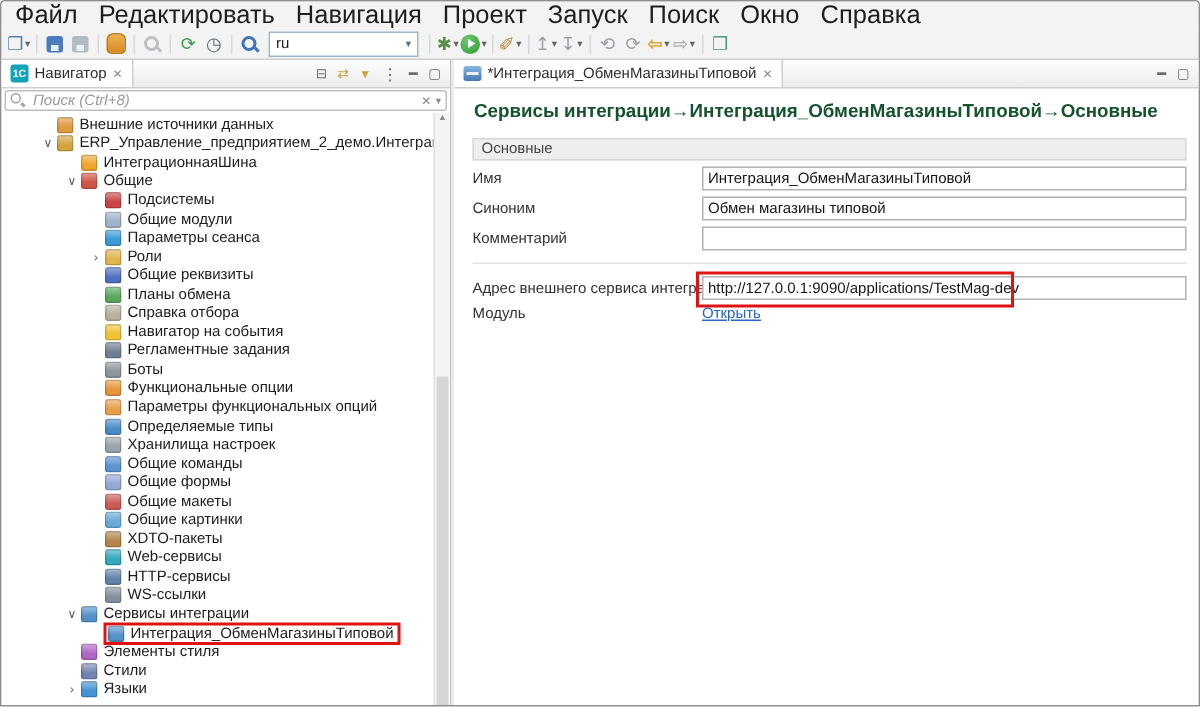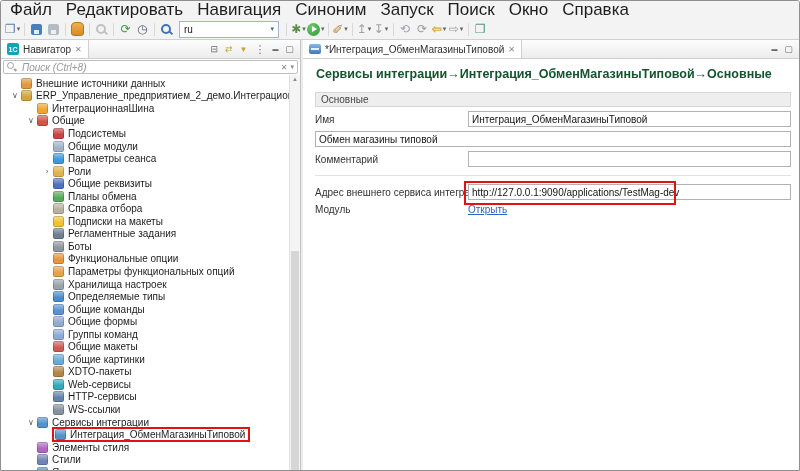--- a/index.html
+++ b/index.html
@@ -56,21 +56,21 @@
   
   .searchrow{margin:1px 2px;height:12px;border:1px solid #bfbfbf;border-radius:2px;background:#fff;display:flex;align-items:center;padding:0 3px;gap:3px;}
   .ic-smag{width:10px;height:10px;position:relative;flex:0 0 auto;}
   .ic-smag::before{content:"";position:absolute;left:0;top:0;width:5px;height:5px;border:1.5px solid #9aa0a6;border-radius:50%;}
   .ic-smag::after{content:"";position:absolute;left:7px;top:7px;width:3px;height:1.5px;background:#9aa0a6;transform:rotate(45deg);}
   .searchrow input{flex:1;border:none;outline:none;font:italic 10px "Liberation Sans",sans-serif;color:#333;background:transparent;min-width:0;}
   .searchrow input::placeholder{color:#999;font-style:italic;}
   .searchrow .sx{font-size:8px;color:#888;}
   .searchrow .sc{font-size:7px;color:#888;}
   
-  .tree{flex:1;position:relative;overflow:hidden;padding-top:2px;}
+  .tree{flex:1;position:relative;overflow:hidden;padding-top:2px;padding-left:17px;}
   .trow{display:flex;align-items:center;height:12.55px;padding-left:calc((var(--lv) - 1)*16px + 8px);white-space:nowrap;font-size:10px;color:#1c1c1c;}
   .tarr{width:12px;flex:0 0 auto;font-size:8px;color:#5a5a5a;text-align:center;}
   .twrap{display:inline-flex;align-items:center;}
   .twrap.annotated{border:2px solid var(--ann,#e01212);padding:0 3px 0 1px;margin-left:-1px;}
   .ticon{width:11px;height:11px;border-radius:2px;flex:0 0 auto;margin-right:4px;
     background-image:linear-gradient(rgba(255,255,255,.45),rgba(255,255,255,0) 60%);
     box-shadow:inset 0 0 0 1px rgba(0,0,0,.18);}
   .vscroll{position:absolute;top:0;right:0;bottom:0;width:10px;background:#f4f4f4;border-left:1px solid #e2e2e2;}
   .varrow{position:absolute;top:1px;left:0;right:0;text-align:center;font-size:6px;color:#8a8a8a;}
   .vthumb{position:absolute;left:1px;right:1px;top:176px;height:224px;background:#d6d6d6;border-radius:1px;}
@@ -89,21 +89,21 @@
 <body>
 
 <div class="menubar">
 
     <span class="menu-item">Файл</span>
 
     <span class="menu-item">Редактировать</span>
 
     <span class="menu-item">Навигация</span>
 
-    <span class="menu-item">Синоним</span>
+    <span class="menu-item">Проект</span>
 
     <span class="menu-item">Запуск</span>
 
     <span class="menu-item">Поиск</span>
 
     <span class="menu-item">Окно</span>
 
     <span class="menu-item">Справка</span>
   </div>
 
@@ -344,21 +344,21 @@
             <span class="twrap">
               <span class="ticon" style="background-color: rgb(185, 177, 159);"></span>
               <span>Справка отбора</span>
             </span>
           </div>
 
           <div class="trow" style="--lv: 3;">
             <span class="tarr"></span>
             <span class="twrap">
               <span class="ticon" style="background-color: rgb(240, 194, 50);"></span>
-              <span>Подписки на макеты</span>
+              <span>Навигатор на события</span>
             </span>
           </div>
 
           <div class="trow" style="--lv: 3;">
             <span class="tarr"></span>
             <span class="twrap">
               <span class="ticon" style="background-color: rgb(109, 127, 144);"></span>
               <span>Регламентные задания</span>
             </span>
           </div>
@@ -383,56 +383,49 @@
             <span class="tarr"></span>
             <span class="twrap">
               <span class="ticon" style="background-color: rgb(232, 160, 74);"></span>
               <span>Параметры функциональных опций</span>
             </span>
           </div>
 
           <div class="trow" style="--lv: 3;">
             <span class="tarr"></span>
             <span class="twrap">
+              <span class="ticon" style="background-color: rgb(74, 140, 201);"></span>
+              <span>Определяемые типы</span>
+            </span>
+          </div>
+
+          <div class="trow" style="--lv: 3;">
+            <span class="tarr"></span>
+            <span class="twrap">
               <span class="ticon" style="background-color: rgb(154, 162, 171);"></span>
               <span>Хранилища настроек</span>
             </span>
           </div>
 
           <div class="trow" style="--lv: 3;">
             <span class="tarr"></span>
             <span class="twrap">
-              <span class="ticon" style="background-color: rgb(74, 140, 201);"></span>
-              <span>Определяемые типы</span>
-            </span>
-          </div>
-
-          <div class="trow" style="--lv: 3;">
-            <span class="tarr"></span>
-            <span class="twrap">
               <span class="ticon" style="background-color: rgb(90, 146, 210);"></span>
               <span>Общие команды</span>
             </span>
           </div>
 
           <div class="trow" style="--lv: 3;">
             <span class="tarr"></span>
             <span class="twrap">
               <span class="ticon" style="background-color: rgb(146, 169, 210);"></span>
               <span>Общие формы</span>
             </span>
           </div>
 
-          <div class="trow" style="--lv: 3;">
-            <span class="tarr"></span>
-            <span class="twrap">
-              <span class="ticon" style="background-color: rgb(140, 171, 218);"></span>
-              <span>Группы команд</span>
-            </span>
-          </div>
 
           <div class="trow" style="--lv: 3;">
             <span class="tarr"></span>
             <span class="twrap">
               <span class="ticon" style="background-color: rgb(204, 91, 85);"></span>
               <span>Общие макеты</span>
             </span>
           </div>
 
           <div class="trow" style="--lv: 3;">
@@ -539,20 +532,21 @@
 
     <div class="ebody">
       <div class="etitle">Сервисы интеграции→Интеграция_ОбменМагазиныТиповой→Основные</div>
       <div class="section-bar">Основные</div>
 
       <div class="frow">
         <span class="flabel">Имя</span>
         <input class="finput" value="Интеграция_ОбменМагазиныТиповой" style="">
       </div>
       <div class="frow">
+        <span class="flabel">Синоним</span>
         <input class="finput" value="Обмен магазины типовой" style="">
       </div>
       <div class="frow">
         <span class="flabel">Комментарий</span>
         <input class="finput" value="" style="">
       </div>
 
       <div class="sep-line"></div>
 
       <div class="frow">

